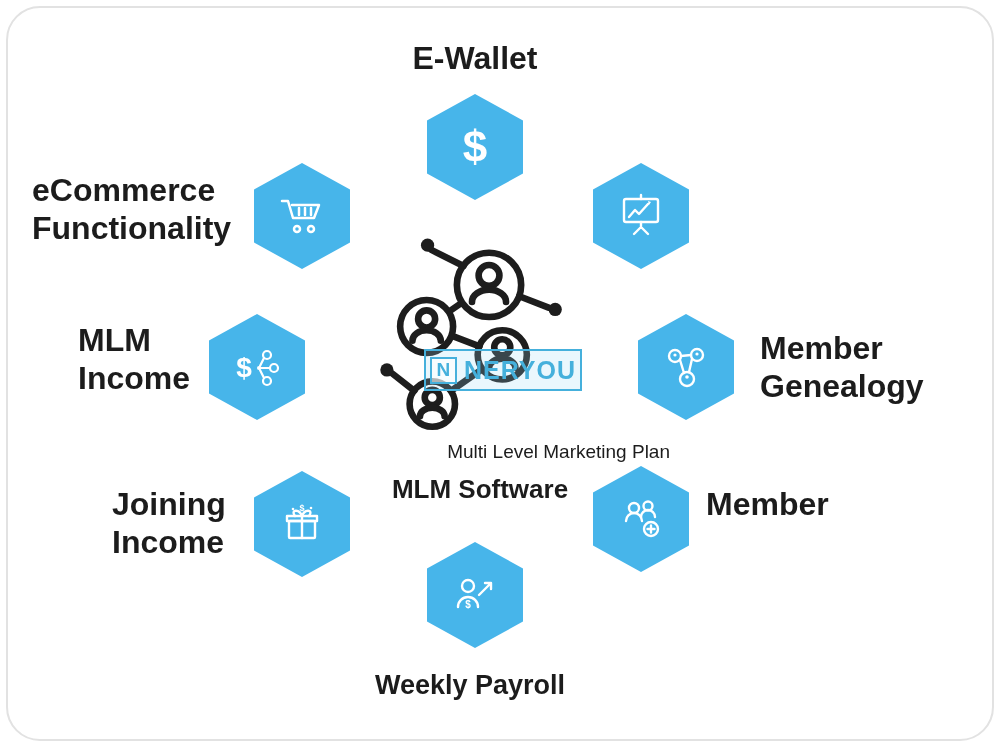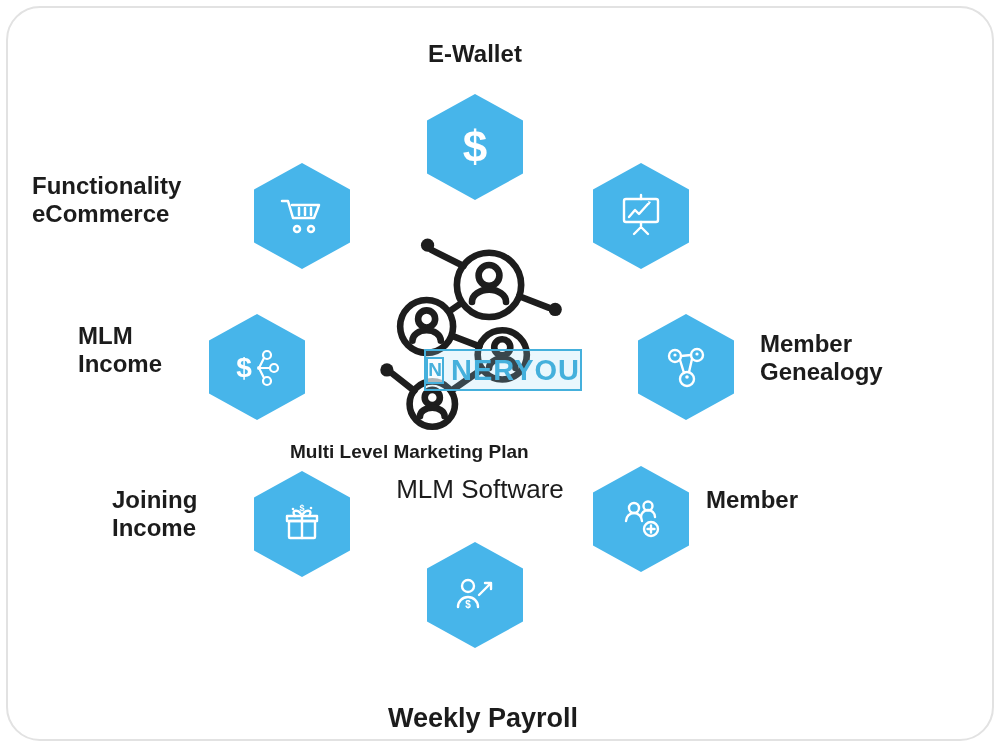--- a/index.html
+++ b/index.html
@@ -14,34 +14,34 @@
   html,body{width:1000px;height:747px;background:#ffffff;overflow:hidden;
     font-family:"Liberation Sans", sans-serif;}
   .canvas{position:absolute;left:0;top:0;width:1000px;height:747px;background:#ffffff;}
   .frame{position:absolute;left:6px;top:6px;right:6px;bottom:6px;
     border:2px solid var(--frame);border-radius:34px;pointer-events:none;}
   .hex{position:absolute;width:96px;height:106px;background:var(--hexagon);
     clip-path:polygon(50% 0,100% 25%,100% 75%,50% 100%,0 75%,0 25%);
     display:flex;align-items:center;justify-content:center;}
   .hex svg{display:block;}
   .dollar-big{color:var(--icon);font-size:44px;font-weight:700;line-height:1;}
-  .label{position:absolute;font-weight:700;font-size:24px;color:var(--text);line-height:1.18;}
+  .label{position:absolute;font-weight:700;font-size:32px;color:var(--text);line-height:1.18;}
   .label.center-align{text-align:center;}
-  .subtitle{position:absolute;left:290px;top:441px;width:380px;text-align:left;
-    font-size:19px;font-weight:700;color:var(--text);}
+  .subtitle{position:absolute;left:290px;top:441px;width:380px;text-align:right;
+    font-size:19px;font-weight:400;color:var(--text);}
   .title{position:absolute;left:290px;top:474px;width:380px;text-align:center;
-    font-size:26px;font-weight:400;color:var(--text);}
+    font-size:26px;font-weight:700;color:var(--text);}
   .center-net{position:absolute;left:368px;top:226px;width:208px;height:218px;}
   .watermark{position:absolute;left:424px;top:349px;width:158px;height:42px;
     border:2px solid var(--watermark);background:rgba(160,218,245,0.22);
     display:flex;align-items:center;justify-content:center;gap:7px;z-index:5;}
   .wm-logo{width:27px;height:27px;border:2px solid var(--watermark);color:var(--watermark);
     display:flex;align-items:center;justify-content:center;font-weight:700;font-size:19px;
     background:rgba(255,255,255,0.6);}
-  .wm-text{color:var(--watermark);font-weight:700;font-size:29px;letter-spacing:1px;}
+  .wm-text{color:var(--watermark);font-weight:700;font-size:25px;letter-spacing:1px;}
   svg text{font-family:"Liberation Sans", sans-serif;}
 </style>
 </head>
 <body>
 
 <div class="canvas">
   <div class="frame"></div>
 
   <svg class="center-net" viewBox="0 0 220 230" fill="none" stroke="#1d1d1d" stroke-width="7" stroke-linecap="round" stroke-linejoin="round">
 
@@ -129,21 +129,21 @@
   </div>
 
   <div class="hex" style="left:427px;top:542px;">
     <svg width="48" height="48" viewBox="0 0 48 48" fill="none" stroke="#fff" stroke-width="2.4" stroke-linecap="round" stroke-linejoin="round">
       <circle cx="17" cy="15" r="6"></circle>
       <path d="M7 36 a10 10 0 0 1 20 0"></path>
       <path d="M28 24 L40 12 M40 12 h-6 M40 12 v6"></path>
       <text x="17" y="37" font-size="10" font-weight="bold" fill="#fff" stroke="none" text-anchor="middle">$</text>
     </svg>
   </div>
-  <div class="label center-align" style="left:333px;top:670px;width:300px;font-size:27px;margin-top:33px;">
+  <div class="label center-align" style="left:320px;top:670px;width:300px;font-size:27px;">
     <div>Weekly Payroll</div>
   </div>
 
   <div class="hex" style="left:254px;top:471px;">
     <svg width="48" height="48" viewBox="0 0 48 48" fill="none" stroke="#fff" stroke-width="2.4" stroke-linecap="round" stroke-linejoin="round">
       <text x="24" y="11" font-size="9" font-weight="bold" fill="#fff" stroke="none" text-anchor="middle">$</text>
       <circle cx="15" cy="9" r="1.3" fill="#fff" stroke="none"></circle>
       <circle cx="33" cy="8" r="1.3" fill="#fff" stroke="none"></circle>
       <rect x="9" y="16" width="30" height="5"></rect>
       <rect x="11" y="21" width="26" height="17" rx="1"></rect>
@@ -173,16 +173,16 @@
 
   <div class="hex" style="left:254px;top:163px;">
     <svg width="48" height="48" viewBox="0 0 48 48" fill="none" stroke="#fff" stroke-width="2.5" stroke-linecap="round" stroke-linejoin="round">
       <path d="M4 9 h6 l5 17 h21 l5 -13 H14"></path>
       <path d="M21 16 v7 M27 16 v7 M33 16 v7"></path>
       <circle cx="19" cy="37" r="3"></circle>
       <circle cx="33" cy="37" r="3"></circle>
     </svg>
   </div>
   <div class="label" style="left:32px;top:172px;">
+    <div>eCommerce</div>
     <div>Functionality</div>
-    <div>eCommerce</div>
   </div>
 </div>
 
 </body></html>

